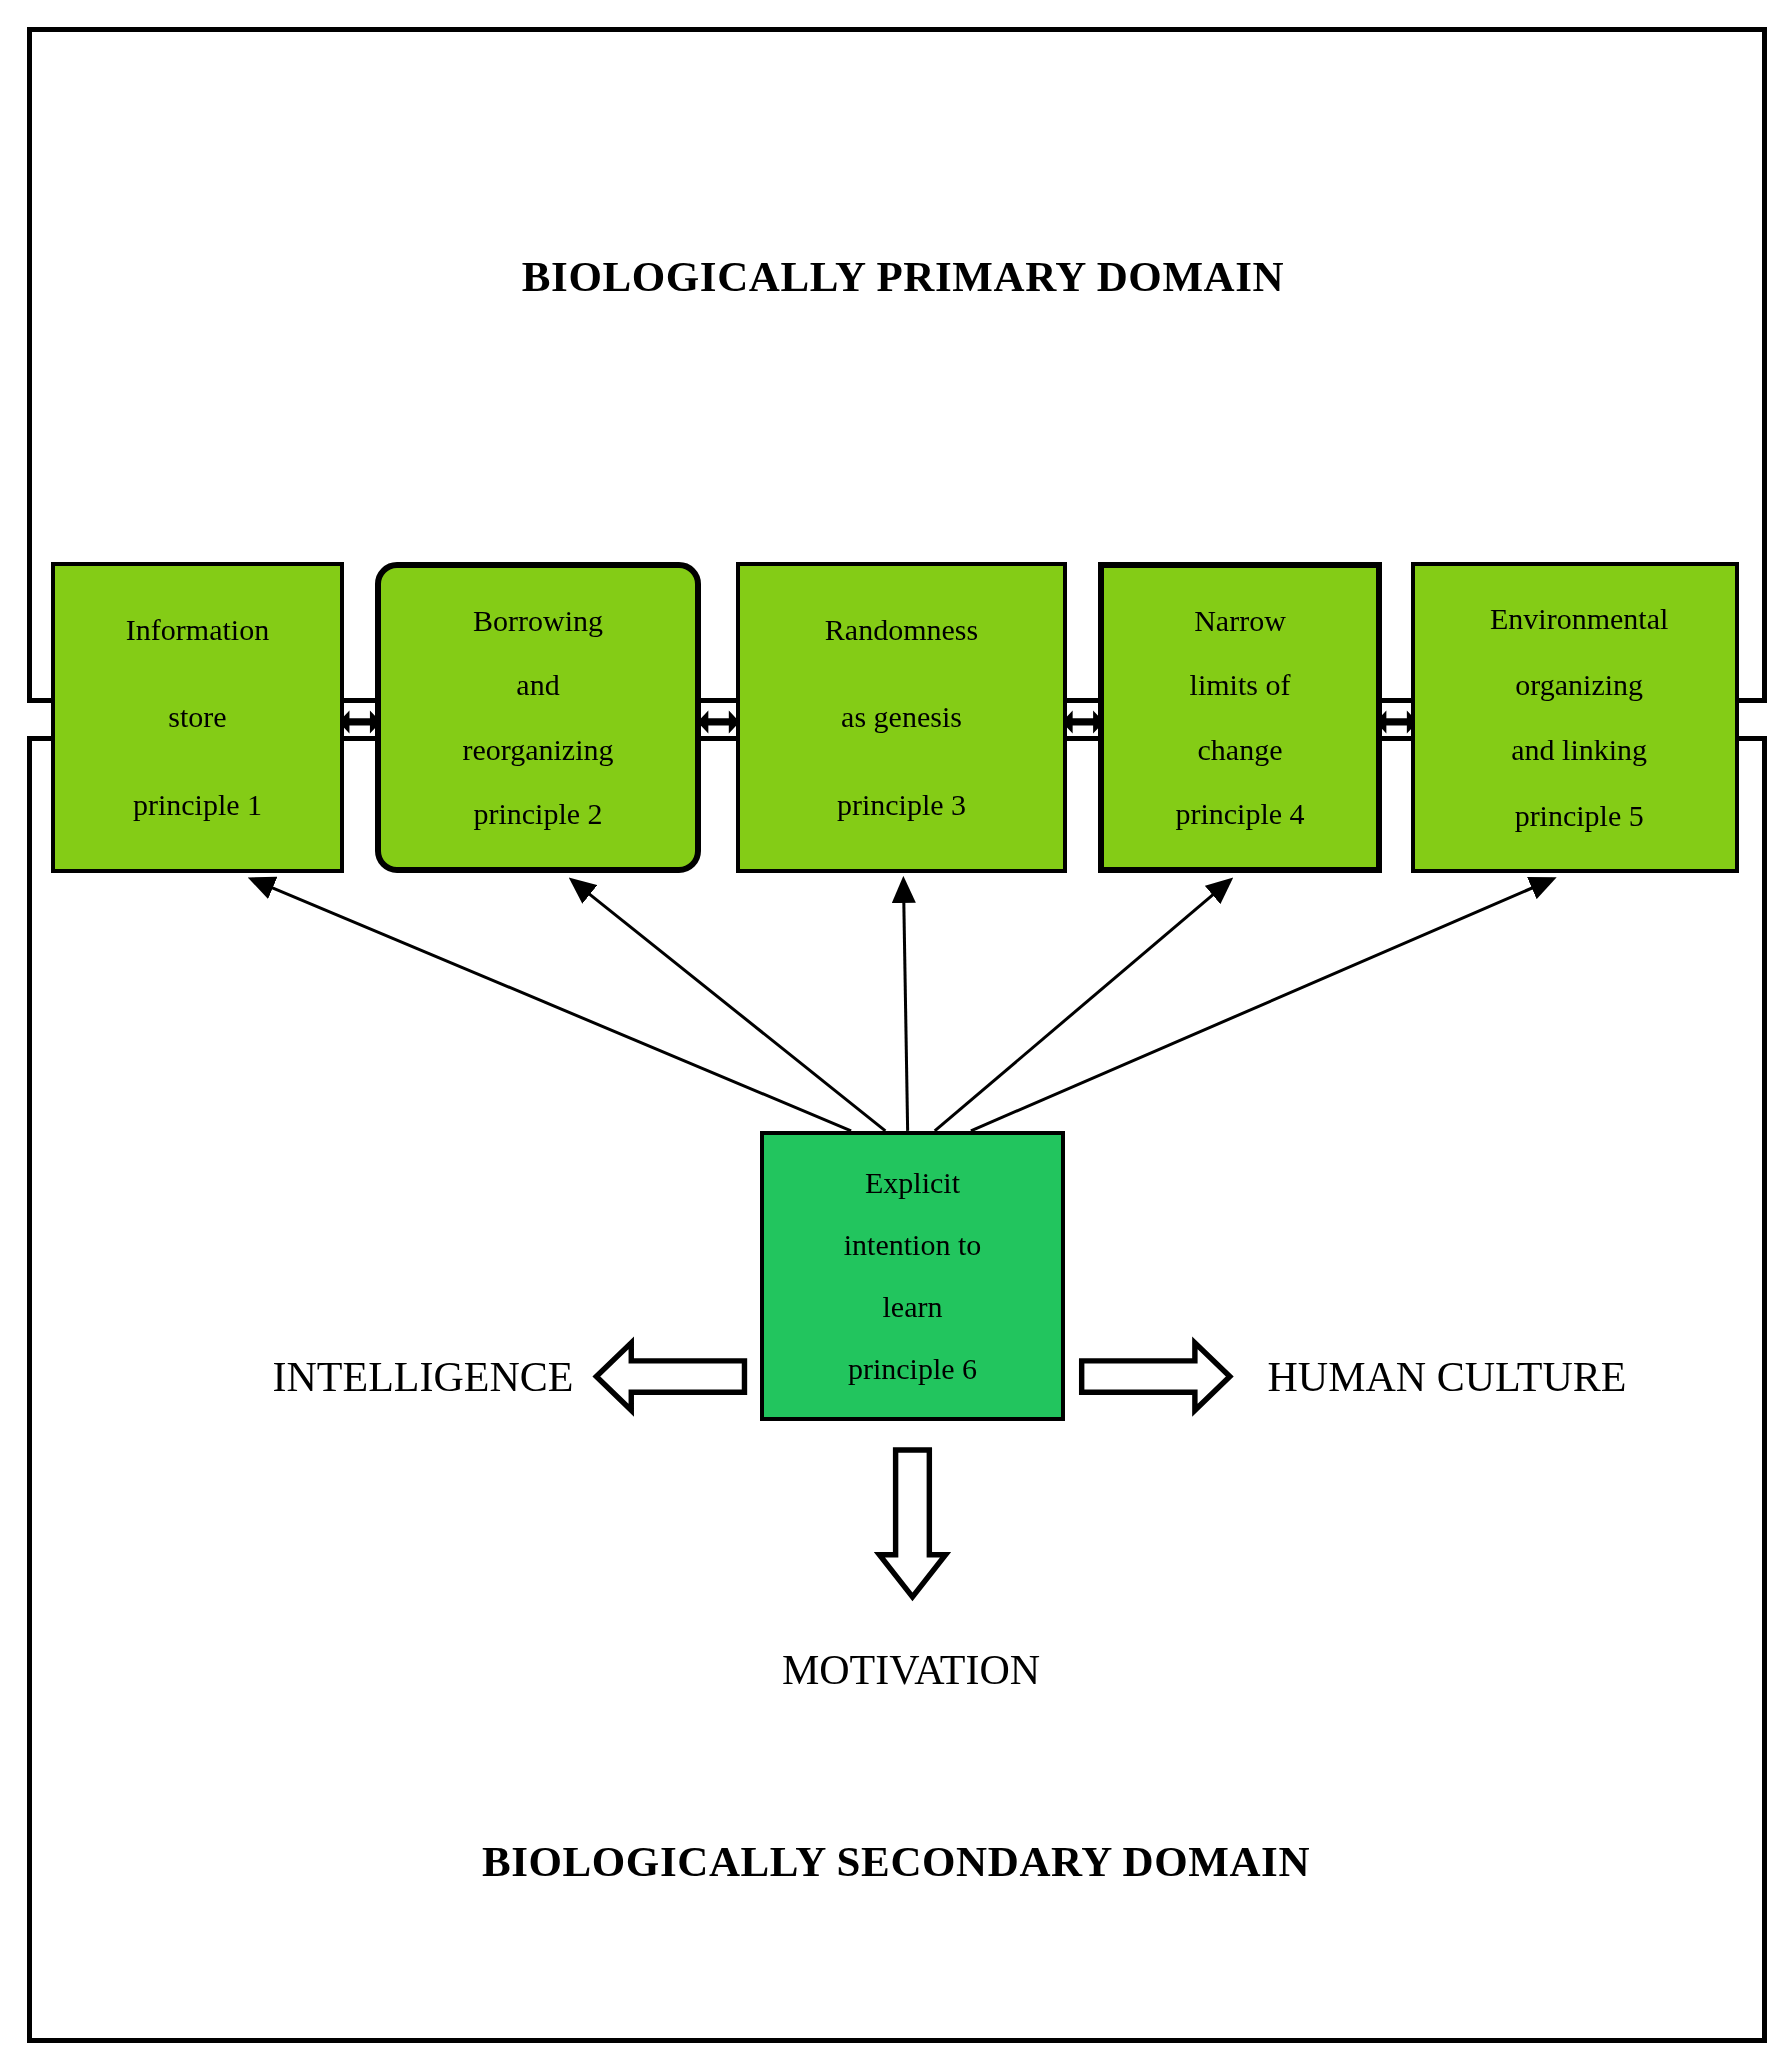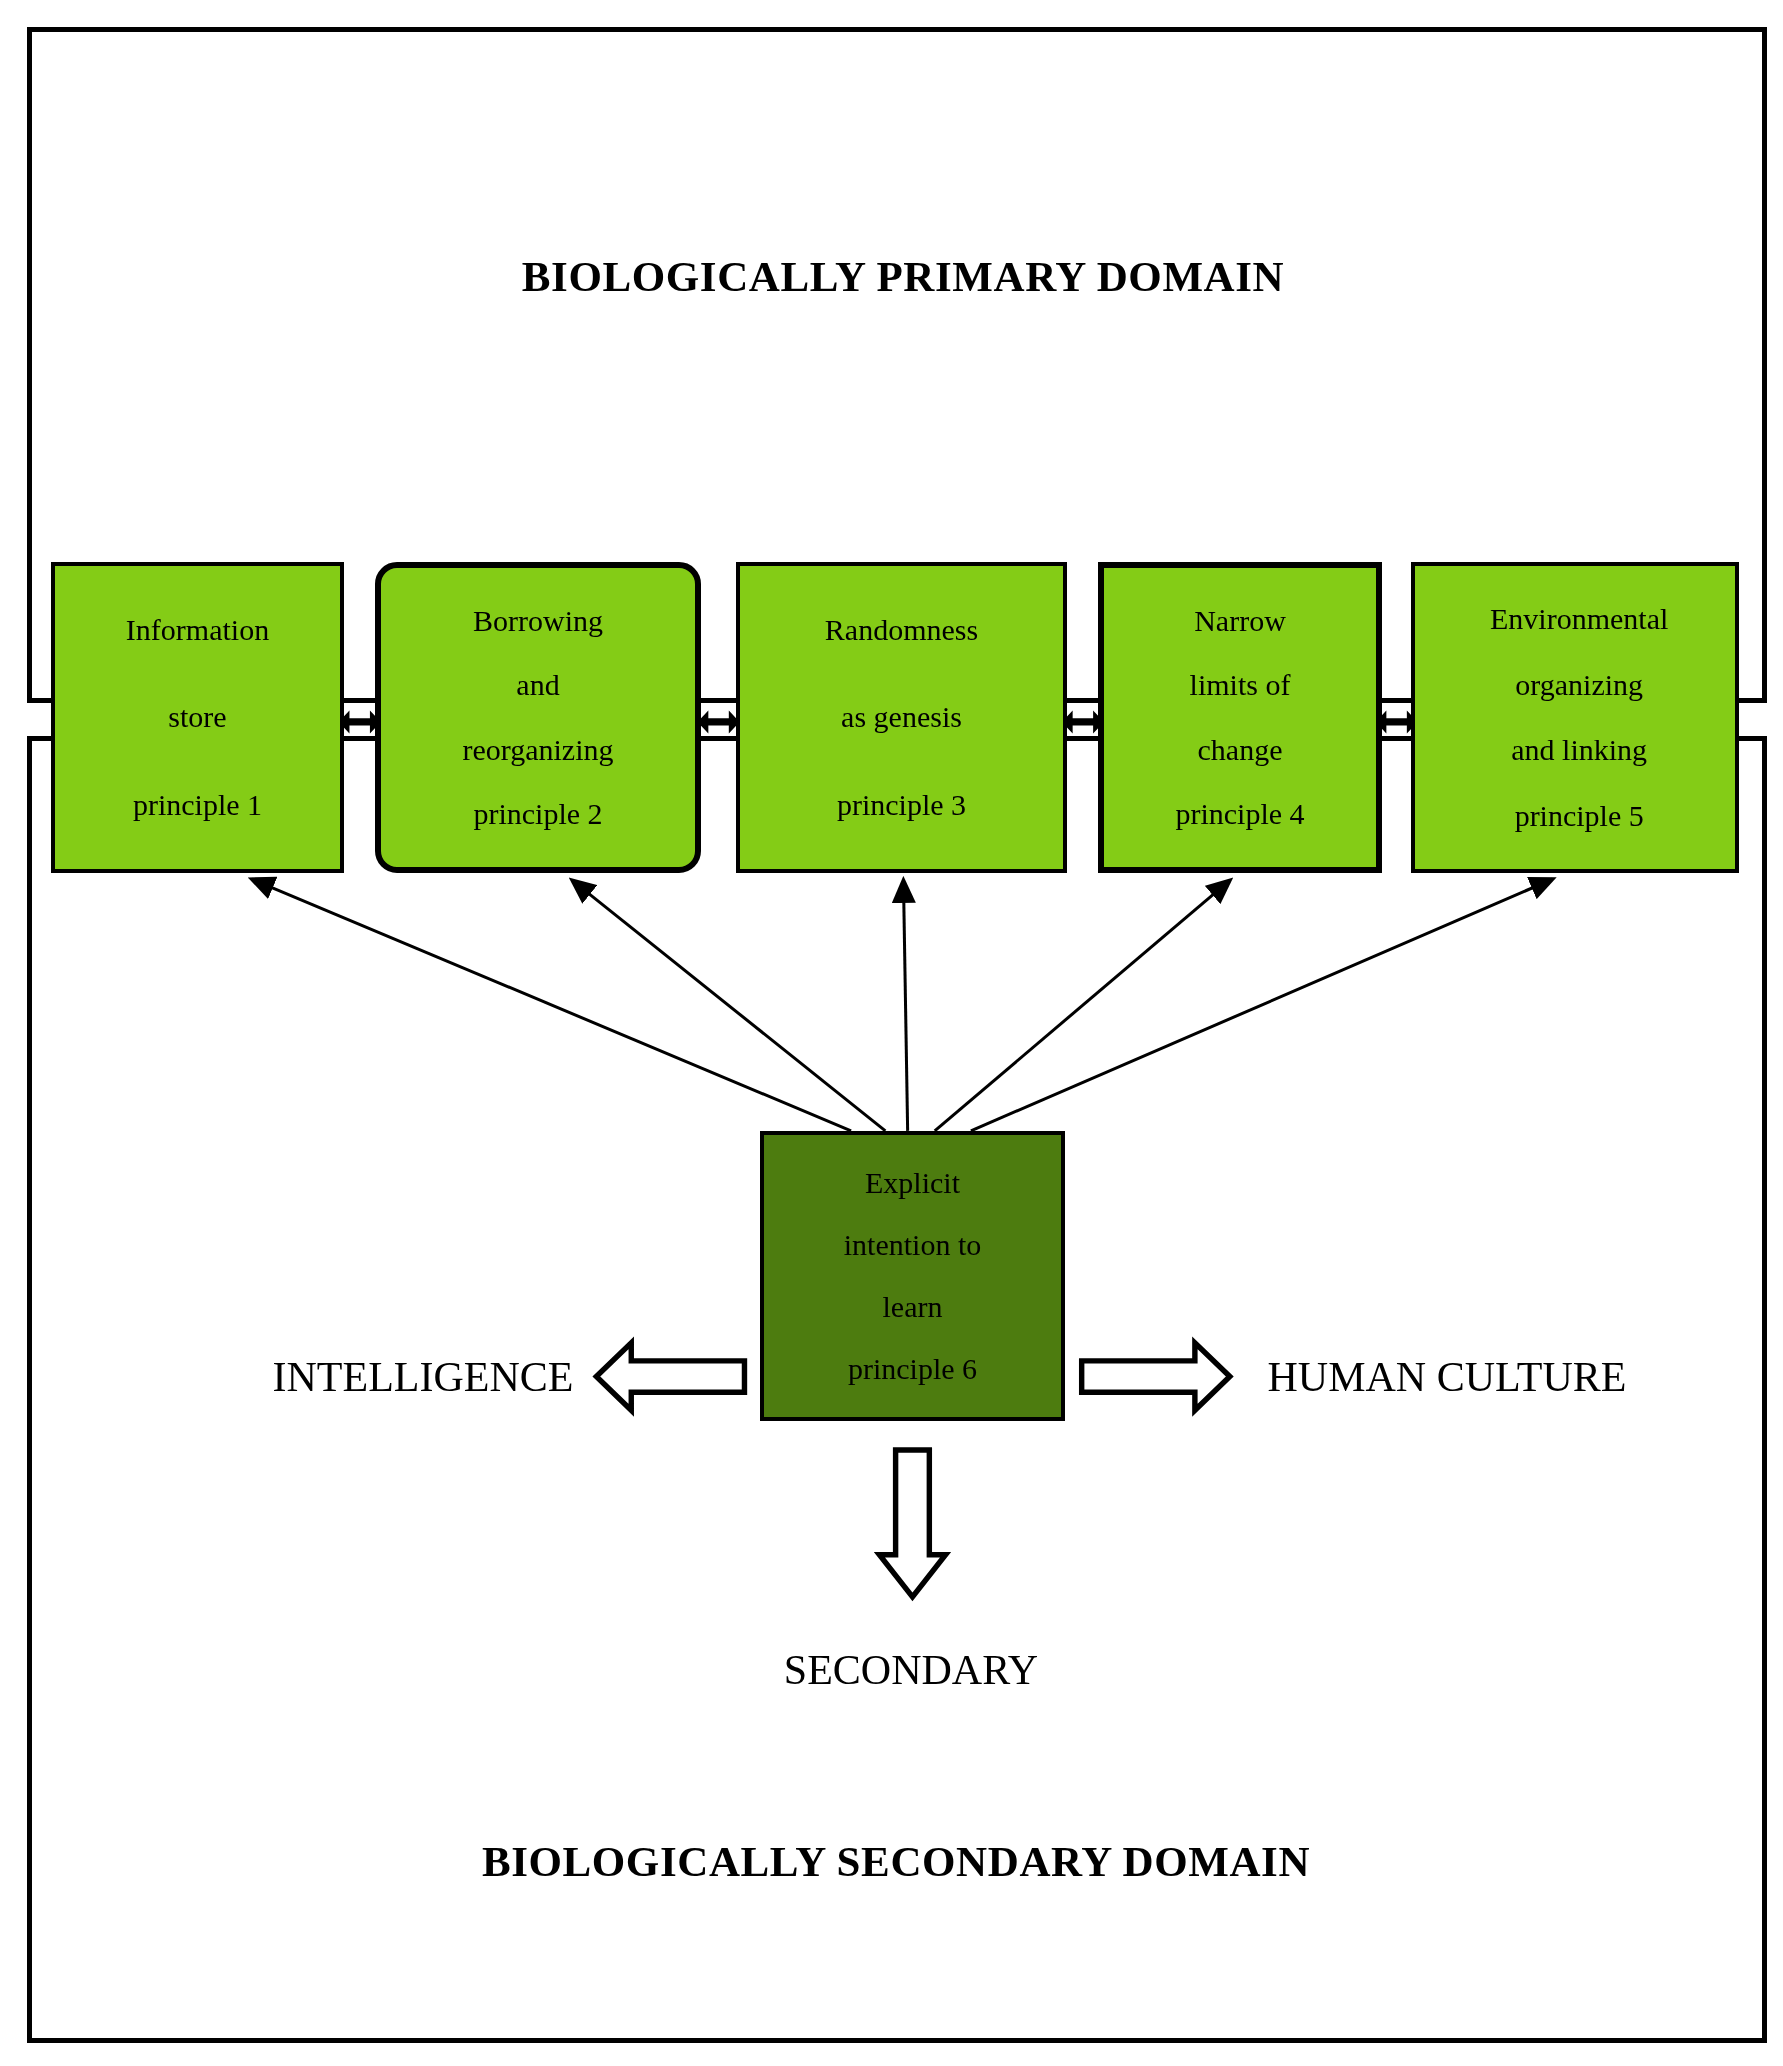--- a/index.html
+++ b/index.html
@@ -48,21 +48,21 @@
   }
   .pbox.heavy{border-width:6px;}
   #pbox-1{left:51px;width:293px;}
   #pbox-2{left:375px;width:326px;border-radius:22px;}
   #pbox-3{left:736px;width:331px;}
   #pbox-4{left:1098px;width:284px;}
   #pbox-5{left:1411px;width:328px;padding-left:12px;}
   #center-box{
     position:absolute;
     left:760px;top:1131px;width:305px;height:290px;
-    background:#4d7c0f;
+    background:#22c55e;
     border:4.8px solid #000000;
     box-sizing:border-box;
     display:flex;
     flex-direction:column;
     justify-content:space-around;
     align-items:center;
     text-align:center;
     font-size:30px;
     padding:17px 3.6px;
     z-index:4;
@@ -154,16 +154,16 @@
 
   <div id="center-box">
     <span class="box-line">Explicit</span>
     <span class="box-line">intention to</span>
     <span class="box-line">learn</span>
     <span class="box-line">principle 6</span>
   </div>
 
   <div class="side-label" id="label-intelligence">INTELLIGENCE</div>
   <div class="side-label" id="label-human-culture">HUMAN CULTURE</div>
-  <div class="side-label" id="label-motivation">SECONDARY</div>
+  <div class="side-label" id="label-motivation">MOTIVATION</div>
 
 </div>
 
 
 </body></html>

